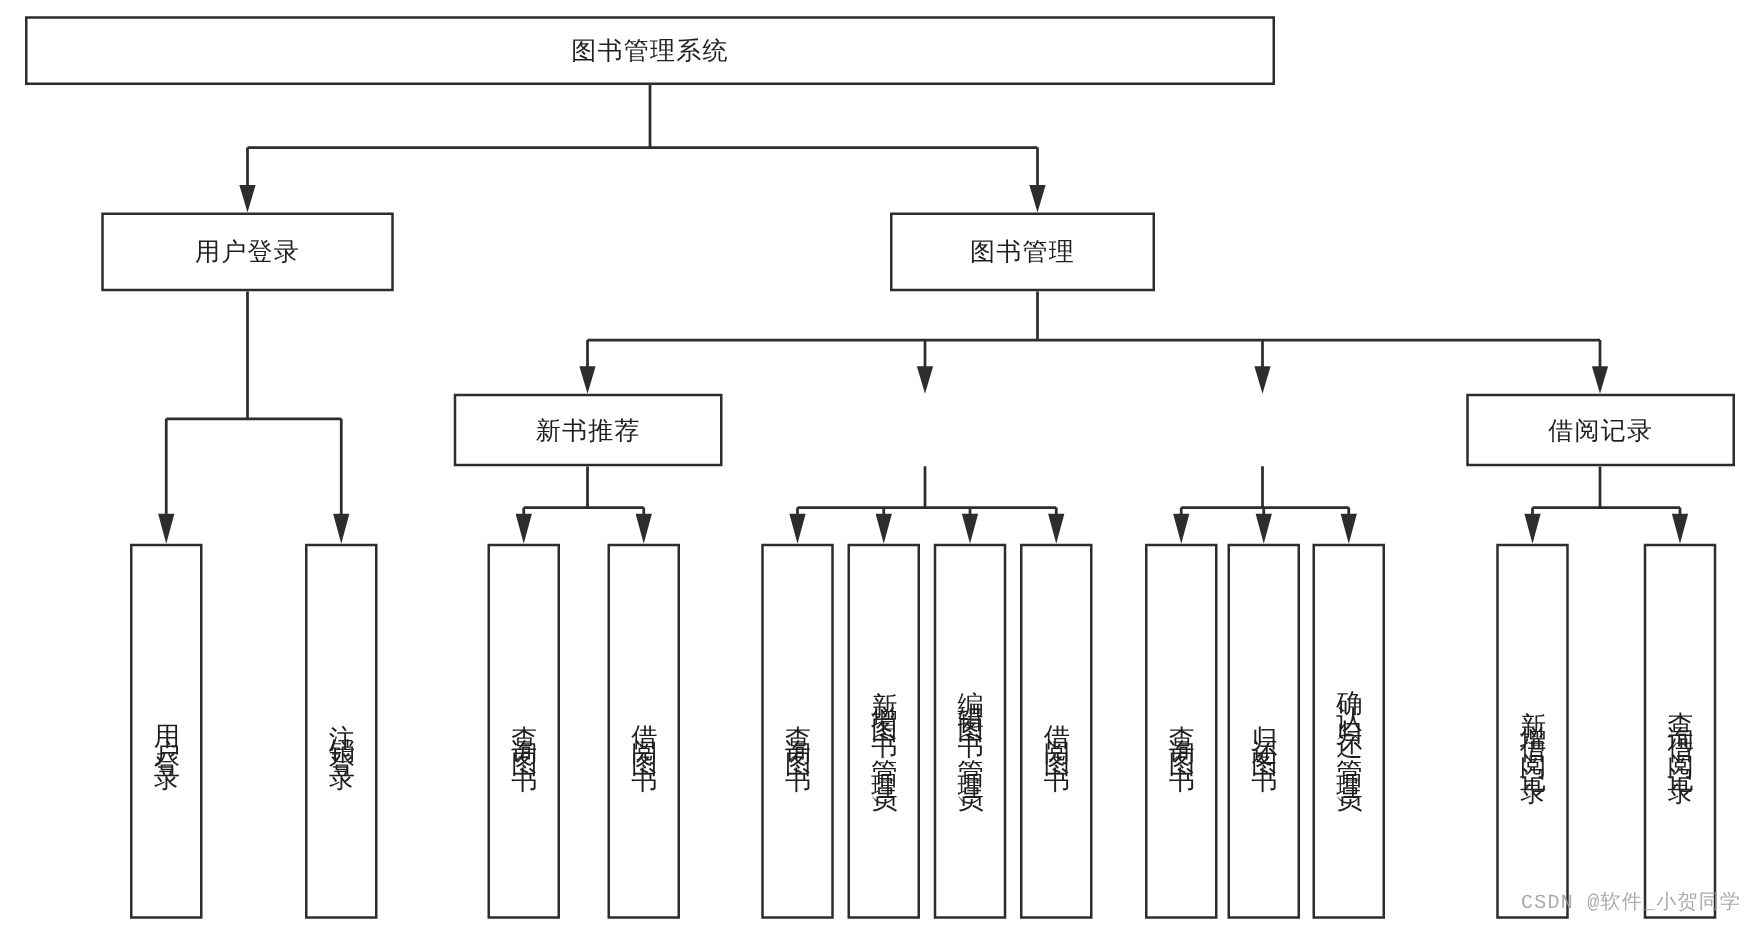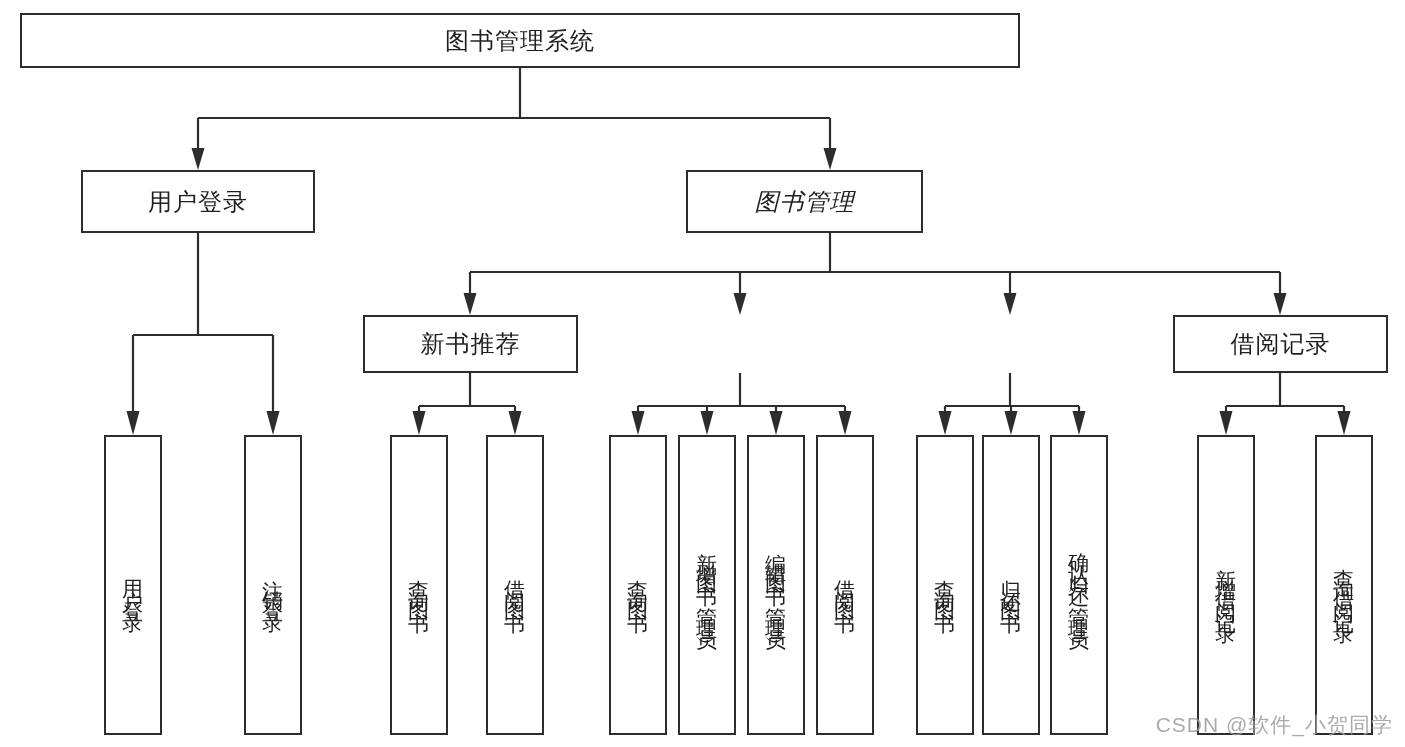--- a/index.html
+++ b/index.html
@@ -7,43 +7,43 @@
   .canvas{
     position:relative;width:1405px;height:747px;background:#ffffff;
     font-family:"Liberation Sans","DejaVu Sans",sans-serif;color:#1f1f1f;overflow:hidden;
   }
   .wires{position:absolute;left:0;top:0;pointer-events:none;}
   .box{
     position:absolute;box-sizing:border-box;background:#ffffff;
     border:2.5px solid #2d2d2d;display:flex;align-items:center;justify-content:center;
     z-index:1;
   }
-  .box .lbl{font-size:24px;letter-spacing:1px;white-space:nowrap;}
+  .box .lbl{font-size:20px;letter-spacing:1px;white-space:nowrap;}
   .root{left:20px;top:13px;width:1000px;height:55px;}
   .l2{top:170px;height:63px;}
   .l2-user{left:81px;width:234px;}
-  .l2-books{left:686px;width:237px;font-style:italic;}
+  .l2-books{left:712px;width:212px;}
   .l3{top:315px;height:58px;width:215px;}
   .l3-recommend{left:363px;}
   .l3-borrow{left:633px;}
   .l3-current{left:903px;}
   .l3-records{left:1173px;}
   .leaf{top:435px;height:300px;width:58px;}
   .leaf .vlbl{
     writing-mode:vertical-rl;text-orientation:mixed;
     font-size:21px;letter-spacing:11px;line-height:1;white-space:nowrap;
   }
   .leaf-a1{left:104px;} .leaf-a2{left:244px;}
   .leaf-b1{left:390px;} .leaf-b2{left:486px;}
   .leaf-c1{left:609px;} .leaf-c2{left:678px;} .leaf-c3{left:747px;} .leaf-c4{left:816px;}
   .leaf-d1{left:916px;} .leaf-d2{left:982px;} .leaf-d3{left:1050px;}
   .leaf-e1{left:1197px;} .leaf-e2{left:1315px;}
   .watermark{
     position:absolute;right:12px;top:711px;z-index:5;
-    font-size:21px;color:rgba(155,155,155,0.85);letter-spacing:1px;white-space:nowrap;
+    font-size:16px;color:rgba(155,155,155,0.85);letter-spacing:1px;white-space:nowrap;font-family:Liberation Mono, monospace;
   }
 </style>
 </head>
 <body>
 
 <div class="canvas">
 
   <svg class="wires" width="1405" height="747" viewBox="0 0 1405 747">
 
     <path d="M520 68 V118 M198 118 H830 M198 118 V150 M830 118 V150" fill="none" stroke="#2d2d2d" stroke-width="2.2"></path>

